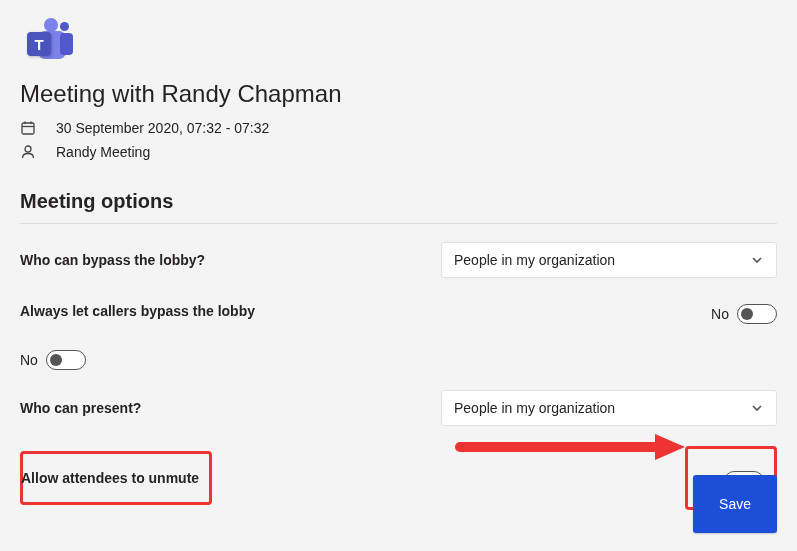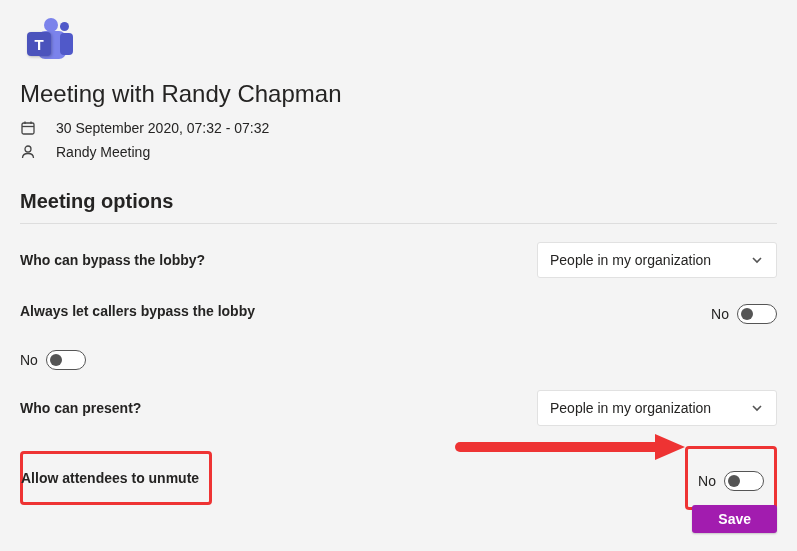--- a/index.html
+++ b/index.html
@@ -25,21 +25,21 @@
     .meta-row { display:flex; align-items:center; gap:20px; font-size:14px; color:#252423; margin-bottom:8px; }
     .meta-row svg { flex-shrink:0; }
     h2.section { font-size: 20px; font-weight:700; margin-top: 30px; margin-bottom: 8px; }
     hr.divider { border:none; border-top:1px solid #ddd; margin: 10px 0 8px; }
     .option-row {
       display:flex; align-items:center; justify-content:space-between;
       padding: 10px 0; min-height: 44px;
     }
     .option-label { font-size:14px; font-weight:600; }
     .select {
-      width: 240px; height: 36px; background:#fff; border:1px solid #e1e1e1;
+      width: 336px; height: 36px; background:#fff; border:1px solid #e1e1e1;
       border-radius:3px; display:flex; align-items:center; justify-content:space-between;
       padding: 0 12px; font-size:14px; cursor:pointer;
     }
     .toggle-group { display:flex; align-items:center; gap:8px;margin-top:6px; }
     .toggle-text { font-size:14px; }
     .toggle {
       width: 40px; height:20px; border:1px solid #555; border-radius:20px;
       background:#fff; position:relative; cursor:pointer;
     }
     .toggle::after {
@@ -47,22 +47,22 @@
       background:#555; left:3px; top:3px;
     }
     .highlight-box {
       border:3px solid #e33; border-radius:4px; padding: 16px 10px;
       display:inline-flex; align-items:center;
     }
     .row-highlight .option-label { margin-left:-12px; }
     .arrow-wrap { position:absolute; left:455px; top:432px; width:230px; height:30px; pointer-events:none; }
     .save-btn {
       position:absolute; right:20px; bottom:18px;
-      background:#a21caf; color:#fff; border:none; border-radius:3px;
-      font-size:14px; font-weight:700; padding: 6px 26px; cursor:pointer;
+      background:#1d4ed8; color:#fff; border:none; border-radius:3px;
+      font-size:14px; font-weight:400; padding: 21px 26px; cursor:pointer;
       box-shadow: 0 1px 2px rgba(0,0,0,.2);
     }
     .chev { stroke:#555; stroke-width:1.6; fill:none; }
   </style>
 </head>
 <body>
 
 <div class="logo">
   <div class="logo-shape logo-dot1"></div>
   <div class="logo-shape logo-dot2"></div>

